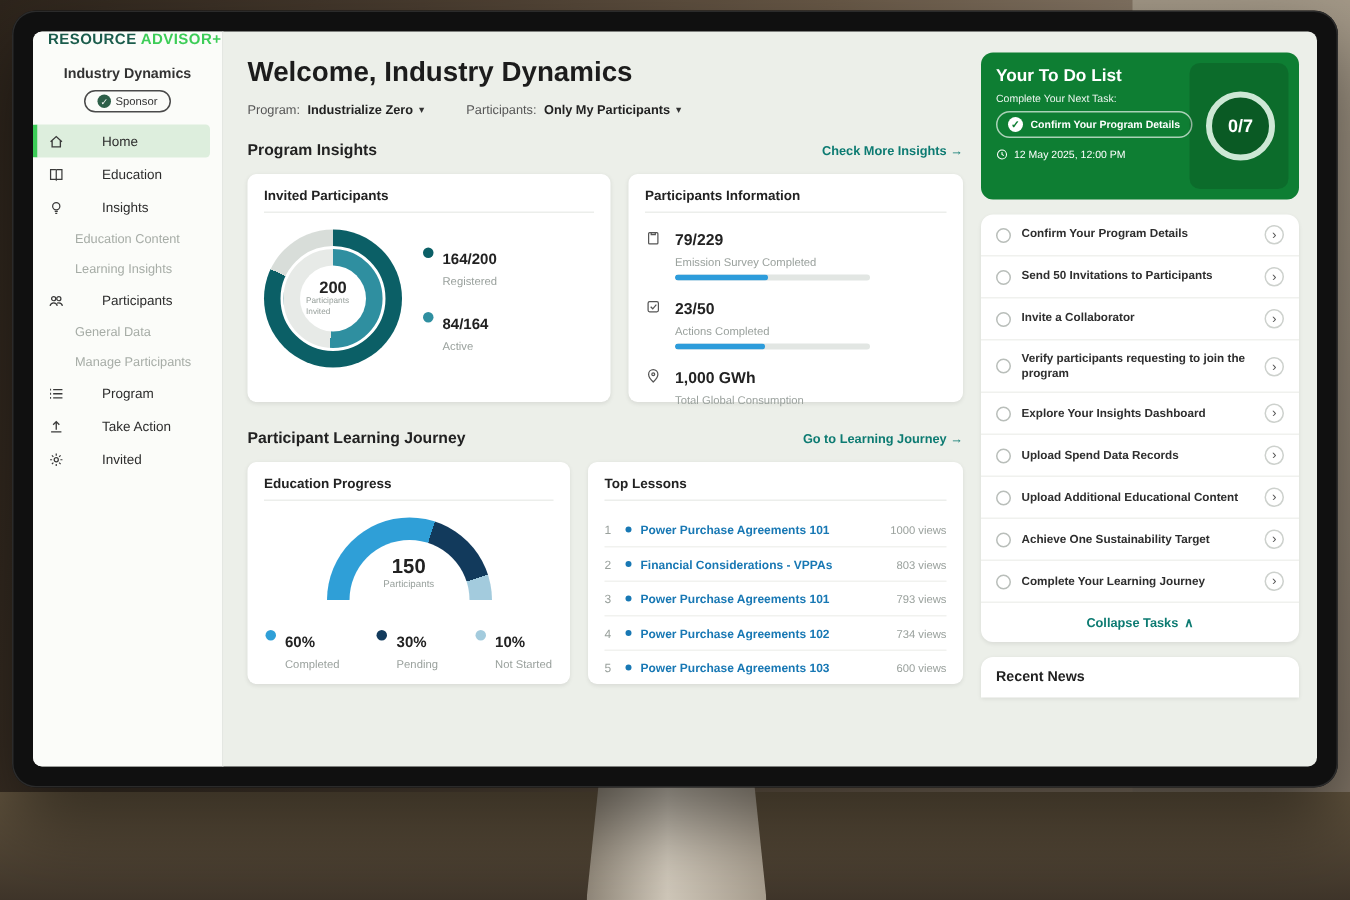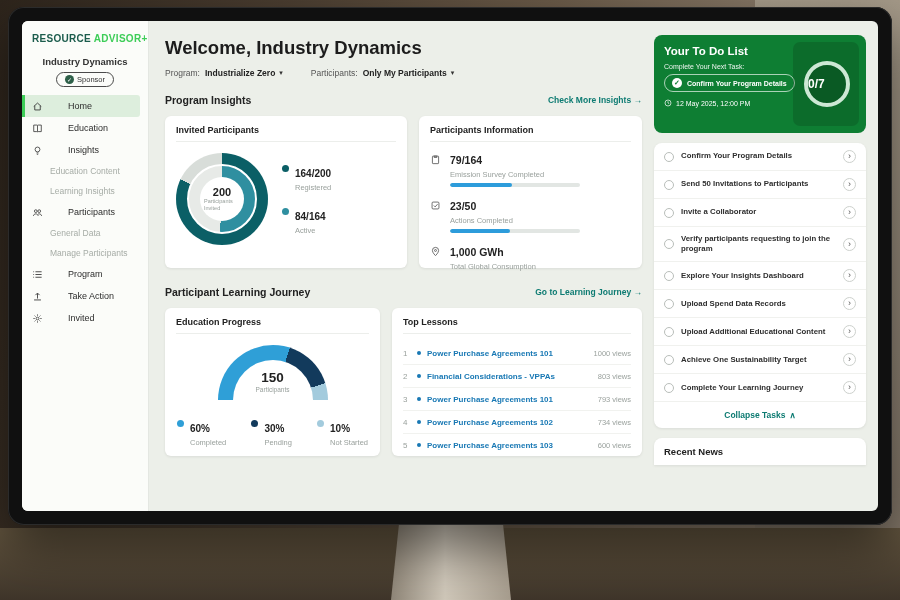--- a/index.html
+++ b/index.html
@@ -5,21 +5,21 @@
 *{margin:0;padding:0;box-sizing:border-box}
 html,body{width:900px;height:600px;overflow:hidden;font-family:"Liberation Sans",sans-serif}
 .scene{position:relative;width:900px;height:600px;background:linear-gradient(100deg,#2e251c 0%,#4a3d30 28%,#6a5a48 55%,#837463 75%,#948878 100%)}
 .bg-strip{position:absolute;right:0;top:0;width:145px;height:100%;background:linear-gradient(180deg,#a49988,#7e7264)}
 .bg-desk{position:absolute;left:0;bottom:0;width:100%;height:72px;background:linear-gradient(180deg,#63553f,#3f352a)}
 .stand-neck{position:absolute;left:391px;bottom:0;width:120px;height:80px;background:linear-gradient(90deg,#8f8678,#cfc7b9 45%,#a79d8e);clip-path:polygon(7% 0,93% 0,100% 100%,0 100%)}
 .monitor{position:absolute;left:8px;top:7px;width:884px;height:518px;background:#101010;border-radius:16px;padding:14px;box-shadow:0 22px 50px rgba(0,0,0,.5),inset 0 0 0 1px #2b2b2b}
 .screen{width:100%;height:100%;background:#ecefe9;border-radius:6px;overflow:hidden;display:flex}
 
 
-.sidebar{width:127px;background:#fbfcf9;border-right:1px solid #e4e7e2;padding-top:12px;flex-shrink:0}
+.sidebar{width:127px;background:#fbfcf9;border-right:1px solid #e4e7e2;padding-top:0;flex-shrink:0}
 .logo{padding:0 10px;font-size:10px;font-weight:bold;letter-spacing:.3px;white-space:nowrap}
 .logo .la{color:#1b5c4c}.logo .lb{color:#3dcd58}
 .org{text-align:center;font-size:9.5px;font-weight:bold;color:#333;margin-top:12px}
 .badge{margin:5px auto 8px;display:flex;align-items:center;gap:3px;border:1px solid #4a4a4a;border-radius:9px;padding:2px 8px;font-size:7.5px;color:#333;width:fit-content;cursor:pointer}
 .badge-ico{width:9px;height:9px;border-radius:50%;background:#2e6049;color:#fff;font-size:6px;display:flex;align-items:center;justify-content:center}
 .item{display:flex;align-items:flex-start;gap:25px;padding:5.5px 10px;font-size:9px;font-weight:normal;color:#2d2d2d;cursor:pointer}
 .item svg{width:11px;height:11px;flex-shrink:0;color:#3a3a3a}
 .item.active{background:#ddeedd;border-left:3px solid #3dcd58;padding-left:7px;border-radius:0 3px 3px 0;margin-right:8px}
 .subitem{padding:5px 10px 5px 28px;font-size:8.5px;color:#a6aca6;cursor:pointer}
 
@@ -84,21 +84,21 @@
 .rpanel{width:224px;flex-shrink:0;padding:14px 12px 0 0}
 .todo-green{background:#0e7e33;border-radius:8px;padding:10px;color:#fff;position:relative;min-height:98px}
 .tg-dark{position:absolute;right:7px;top:7px;bottom:7px;width:66px;background:rgba(0,0,0,.14);border-radius:7px}
 .tg-title{font-size:11.5px;font-weight:bold}
 .tg-sub{font-size:7px;margin-top:6px;opacity:.92}
 .tg-task{display:flex;align-items:center;gap:5px;border:1px solid rgba(255,255,255,.65);border-radius:10px;padding:3px 7px;margin-top:4px;width:fit-content;max-width:134px;cursor:pointer}
 .tg-check{width:10px;height:10px;border-radius:50%;background:#fff;color:#0e7e33;font-size:7px;font-weight:bold;display:flex;align-items:center;justify-content:center;flex-shrink:0}
 .tg-task .tg-tt{font-size:7px;font-weight:bold}
 .tg-date{display:flex;align-items:center;gap:4px;font-size:7px;margin-top:7px}
 .tg-date svg{width:8px;height:8px}
-.tg-ring{position:absolute;right:16px;top:50%;transform:translateY(-50%);width:46px;height:46px;border-radius:50%;background:#0a5a24;border:4px solid #cde8d5;display:flex;align-items:center;font-size:12px;font-weight:bold}
+.tg-ring{position:absolute;right:16px;top:50%;transform:translateY(-50%);width:46px;height:46px;border-radius:50%;background:#0a5a24;border:4px solid #cde8d5;display:flex;align-items:center;justify-content:center;font-size:12px;font-weight:bold}
 .tasks{background:#fff;border-radius:8px;margin-top:10px;box-shadow:0 1px 3px rgba(0,0,0,.08)}
 .task{display:flex;align-items:center;gap:7px;padding:7px 10px;border-bottom:1px solid #f0f1ee;cursor:pointer}
 .t-check{width:10px;height:10px;border:1.4px solid #b9beba;border-radius:50%;flex-shrink:0;cursor:pointer}
 .t-label{flex:1;font-size:7.8px;font-weight:bold;color:#2e2e2e;line-height:1.3}
 .t-go{width:13px;height:13px;border:1px solid #cdd1cd;border-radius:50%;display:flex;align-items:center;justify-content:center;color:#555;font-size:9px;flex-shrink:0;line-height:1;cursor:pointer}
 .collapse{display:flex;align-items:center;justify-content:center;gap:4px;padding:8px;color:#0d7b72;font-size:8.5px;font-weight:bold;cursor:pointer}
 .news{background:#fff;border-radius:8px 8px 0 0;margin-top:10px;padding:8px 10px;font-size:9.5px;font-weight:bold;color:#222;box-shadow:0 1px 3px rgba(0,0,0,.08)}
 </style>
 </head>
 <body>
@@ -232,21 +232,21 @@
           </div>
 
           <div class="card info">
             <div class="card-title">Participants Information</div>
             <div class="info-row">
               <span class="info-ico"><svg viewBox="0 0 16 16" fill="none" stroke="currentColor" stroke-width="1.2">
                     <rect x="3.5" y="3" width="9" height="11" rx="1"></rect>
                     <path d="M6 3h4v2H6z"></path>
                   </svg></span>
               <span>
-                <span class="info-v">79/164</span>
+                <span class="info-v">79/229</span>
                 <div class="info-l">Emission Survey Completed</div>
                 <div class="pbar">
                     <div class="pfill" style="background: rgb(45, 156, 219); width: 48%;"></div>
                   </div>
               </span>
             </div>
             <div class="info-row">
               <span class="info-ico"><svg viewBox="0 0 16 16" fill="none" stroke="currentColor" stroke-width="1.2">
                     <rect x="3" y="3" width="10" height="10" rx="1.5"></rect>
                     <path d="M5.5 8l2 2 3.5-4"></path>

